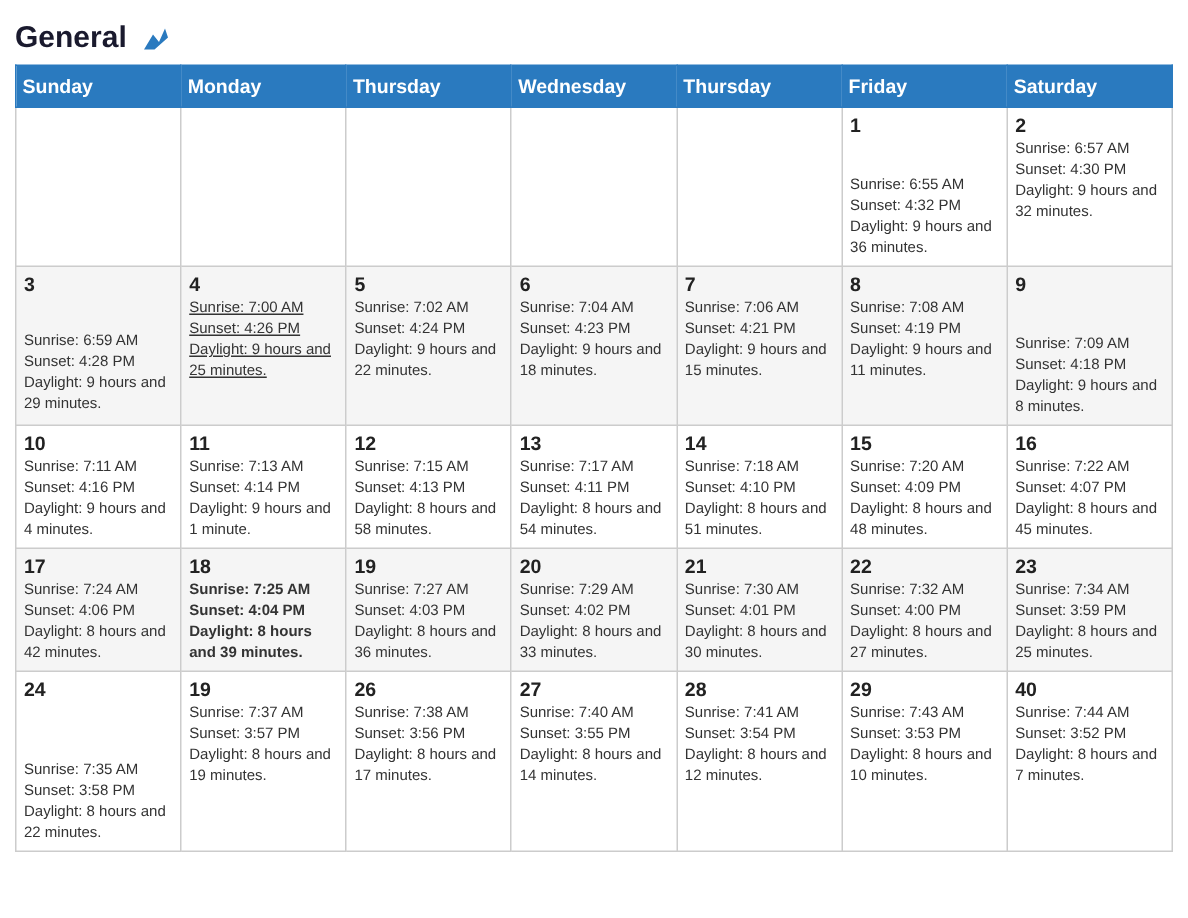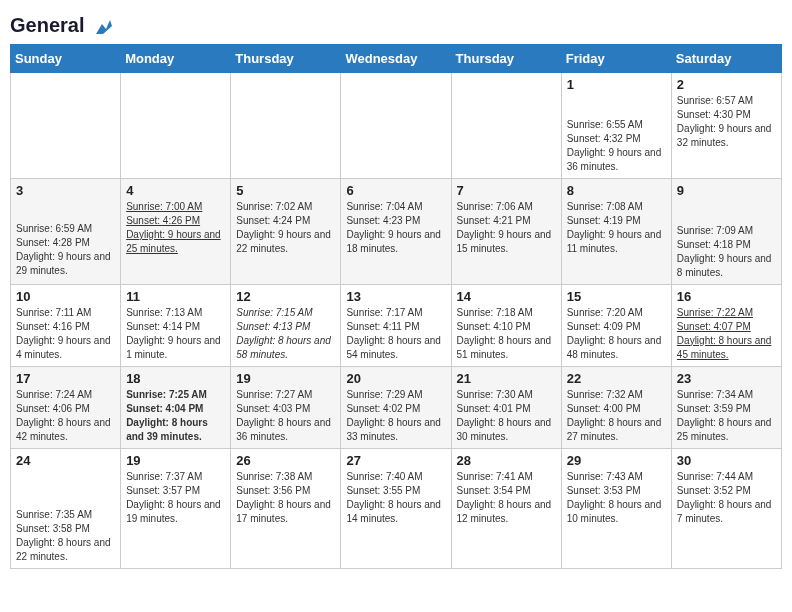--- a/index.html
+++ b/index.html
@@ -182,21 +182,21 @@
 Daylight: 9 hours and 4 minutes.</div>
         </td>
         <td>
           <span class="day-number">11</span>
           <div class="day-info" style="white-space: pre-line;">Sunrise: 7:13 AM
 Sunset: 4:14 PM
 Daylight: 9 hours and 1 minute.</div>
         </td>
         <td>
           <span class="day-number">12</span>
-          <div class="day-info" style="white-space: pre-line; font-style: italic;">Sunrise: 7:15 AM
+          <div class="day-info" style="white-space: pre-line;">Sunrise: 7:15 AM
 Sunset: 4:13 PM
 Daylight: 8 hours and 58 minutes.</div>
         </td>
         <td>
           <span class="day-number">13</span>
           <div class="day-info" style="white-space: pre-line;">Sunrise: 7:17 AM
 Sunset: 4:11 PM
 Daylight: 8 hours and 54 minutes.</div>
         </td>
         <td>
@@ -206,21 +206,21 @@
 Daylight: 8 hours and 51 minutes.</div>
         </td>
         <td>
           <span class="day-number">15</span>
           <div class="day-info" style="white-space: pre-line;">Sunrise: 7:20 AM
 Sunset: 4:09 PM
 Daylight: 8 hours and 48 minutes.</div>
         </td>
         <td>
           <span class="day-number">16</span>
-          <div class="day-info" style="white-space: pre-line; text-decoration: underline;">Sunrise: 7:22 AM
+          <div class="day-info" style="white-space: pre-line;">Sunrise: 7:22 AM
 Sunset: 4:07 PM
 Daylight: 8 hours and 45 minutes.</div>
         </td>
       </tr>
       <tr>
         <td>
           <span class="day-number">17</span>
           <div class="day-info" style="white-space: pre-line;">Sunrise: 7:24 AM
 Sunset: 4:06 PM
 Daylight: 8 hours and 42 minutes.</div>
@@ -293,20 +293,20 @@
 Sunset: 3:54 PM
 Daylight: 8 hours and 12 minutes.</div>
         </td>
         <td>
           <span class="day-number">29</span>
           <div class="day-info" style="white-space: pre-line;">Sunrise: 7:43 AM
 Sunset: 3:53 PM
 Daylight: 8 hours and 10 minutes.</div>
         </td>
         <td>
-          <span class="day-number">30</span>
+          <span class="day-number">40</span>
           <div class="day-info" style="white-space: pre-line;">Sunrise: 7:44 AM
 Sunset: 3:52 PM
 Daylight: 8 hours and 7 minutes.</div>
         </td>
       </tr>
     </tbody>
 </table>
 
 </body></html>

